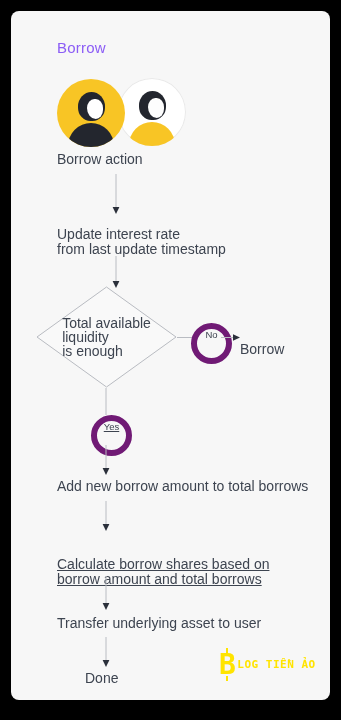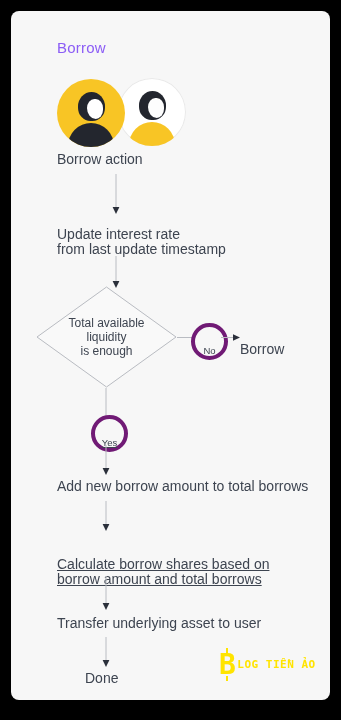--- a/index.html
+++ b/index.html
@@ -130,36 +130,36 @@
   .diamond svg { display: block; }
   .diamond-text {
     position: absolute;
     left: 0;
     top: 0;
     width: 141px;
     height: 102px;
     display: flex;
     align-items: center;
     justify-content: center;
-    text-align: center;
-    font-size: 12px;
+    text-align: left;
+    font-size: 14px;
     line-height: 14px;
     color: #3d4450;
     white-space: pre-line;
   }
 
   .node-circle {
     position: absolute;
     width: 29px;
     height: 29px;
     border-radius: 50%;
-    border: 4px solid #701a75;
+    border: 6px solid #701a75;
     background: #f7f7f7;
     display: flex;
-    align-items: flex-end;
+    align-items: flex-start;
     justify-content: center;
     font-size: 9.5px;
     color: #3d4450;
   }
   .node-circle.no  { left: 180px; top: 312px; }
   .node-circle.yes { left: 80px;  top: 404px; text-decoration: underline; }
 
   .conn { position: absolute; }
   .conn svg { display: block; overflow: visible; }
 

